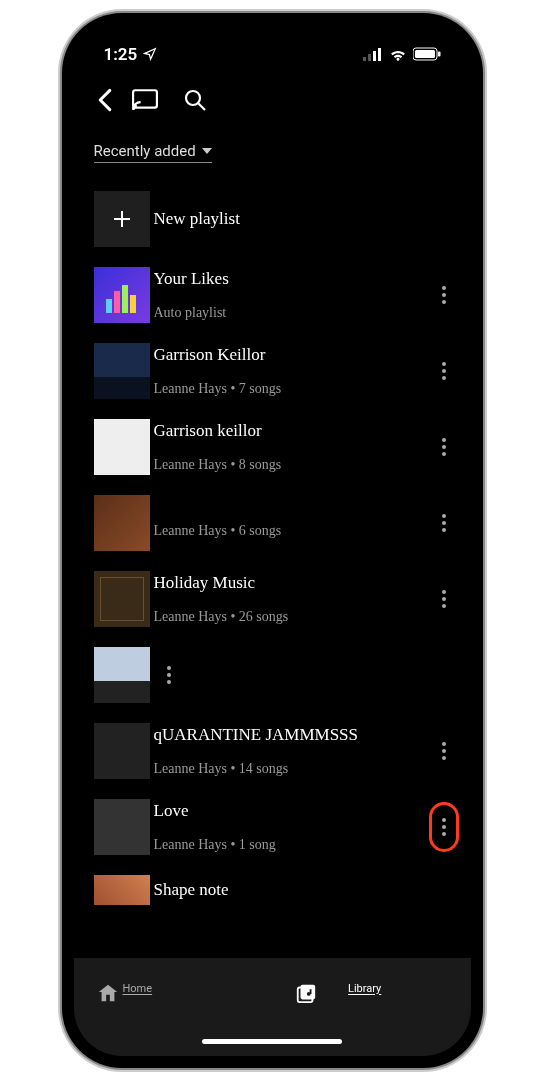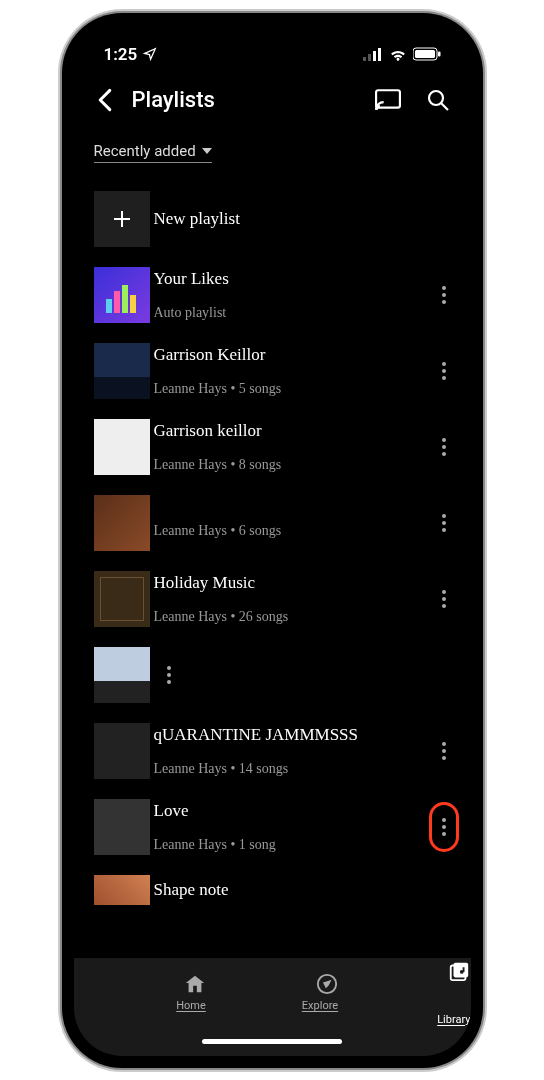--- a/index.html
+++ b/index.html
@@ -144,27 +144,28 @@
 
   .bottom-nav {
     display: flex;
     background: #1a1a1a;
     height: 70px;
     align-items: center;
   }
   .nav-item {
     flex: 1;
     display: flex;
-    flex-direction: column;
-    align-items: flex-end;
+    flex-direction: row;
+    align-items: flex-start;
     gap: 4px;
     font-size: 11px;
     color: #aaa;
     text-decoration: underline;
     text-underline-offset: 2px;
+    margin-left: 23px;
   }
   .nav-item.active { color: #fff; gap: 31px; }
   .nav-icon { width:22px;height:22px;display:flex;align-items:center;justify-content:center; }
 
   .home-indicator {
     height: 28px;
     display:flex;align-items:center;justify-content:center;
     background:#1a1a1a;
   }
   .home-indicator::after{
@@ -224,21 +225,20 @@
           </svg>
       </div>
     </div>
 
     <div class="app-header">
       <div class="back-btn">
         <svg width="16" height="24" viewBox="0 0 12 20" fill="none" stroke="#fff" stroke-width="2.5" stroke-linecap="round" stroke-linejoin="round">
             <polyline points="10,2 2,10 10,18"></polyline>
           </svg>
       </div>
-      <div class="header-title">Playlists</div>
       <div class="header-icons">
         <div class="header-icon">
           <svg width="26" height="22" viewBox="0 0 24 20" fill="none" stroke="#fff" stroke-width="2">
               <rect x="1" y="1" width="22" height="16" rx="2"></rect>
               <path d="M1 19c0-4 3-7 7-7" stroke-width="2"></path>
               <path d="M1 19c0-2 1.5-3.5 3.5-3.5" stroke-width="2"></path>
               <circle cx="2" cy="18" r="1" fill="#fff" stroke="none"></circle>
             </svg>
         </div>
         <div class="header-icon">
@@ -281,21 +281,21 @@
         </div>
         <div class="more">
             <div class="more-dots"></div>
           </div>
       </div>
 
       <div class="row">
         <div class="thumb t1"></div>
         <div class="row-text">
           <div class="row-title">Garrison Keillor</div>
-          <div class="row-sub">Leanne Hays • 5 songs</div>
+          <div class="row-sub">Leanne Hays • 7 songs</div>
         </div>
         <div class="more">
             <div class="more-dots"></div>
           </div>
       </div>
 
       <div class="row">
         <div class="thumb t2"></div>
         <div class="row-text">
           <div class="row-title">Garrison keillor</div>
@@ -376,29 +376,20 @@
     </div>
 
     <div class="bottom-nav">
       <div class="nav-item">
         <div class="nav-icon">
           <svg width="22" height="22" viewBox="0 0 24 24" fill="#aaa">
               <path d="M12 3 L2 11 L5 11 L5 21 L10 21 L10 14 L14 14 L14 21 L19 21 L19 11 L22 11 Z"></path>
             </svg>
         </div>
         <span>Home</span>
-      </div>
-      <div class="nav-item">
-        <div class="nav-icon">
-          <svg width="22" height="22" viewBox="0 0 24 24" fill="none" stroke="#aaa" stroke-width="2">
-              <circle cx="12" cy="12" r="10"></circle>
-              <polygon points="15,9 9,11 11,15 13,13" fill="#aaa"></polygon>
-            </svg>
-        </div>
-        <span>Explore</span>
       </div>
       <div class="nav-item active">
         <div class="nav-icon">
           <svg width="22" height="22" viewBox="0 0 24 24" fill="#fff">
               <rect x="3" y="6" width="16" height="16" rx="2" fill="none" stroke="#fff" stroke-width="2"></rect>
               <rect x="6" y="3" width="16" height="16" rx="2" fill="#fff"></rect>
               <circle cx="15" cy="13" r="2" fill="#1a1a1a"></circle>
               <path d="M17 8v5" stroke="#1a1a1a" stroke-width="2"></path>
             </svg>
         </div>

